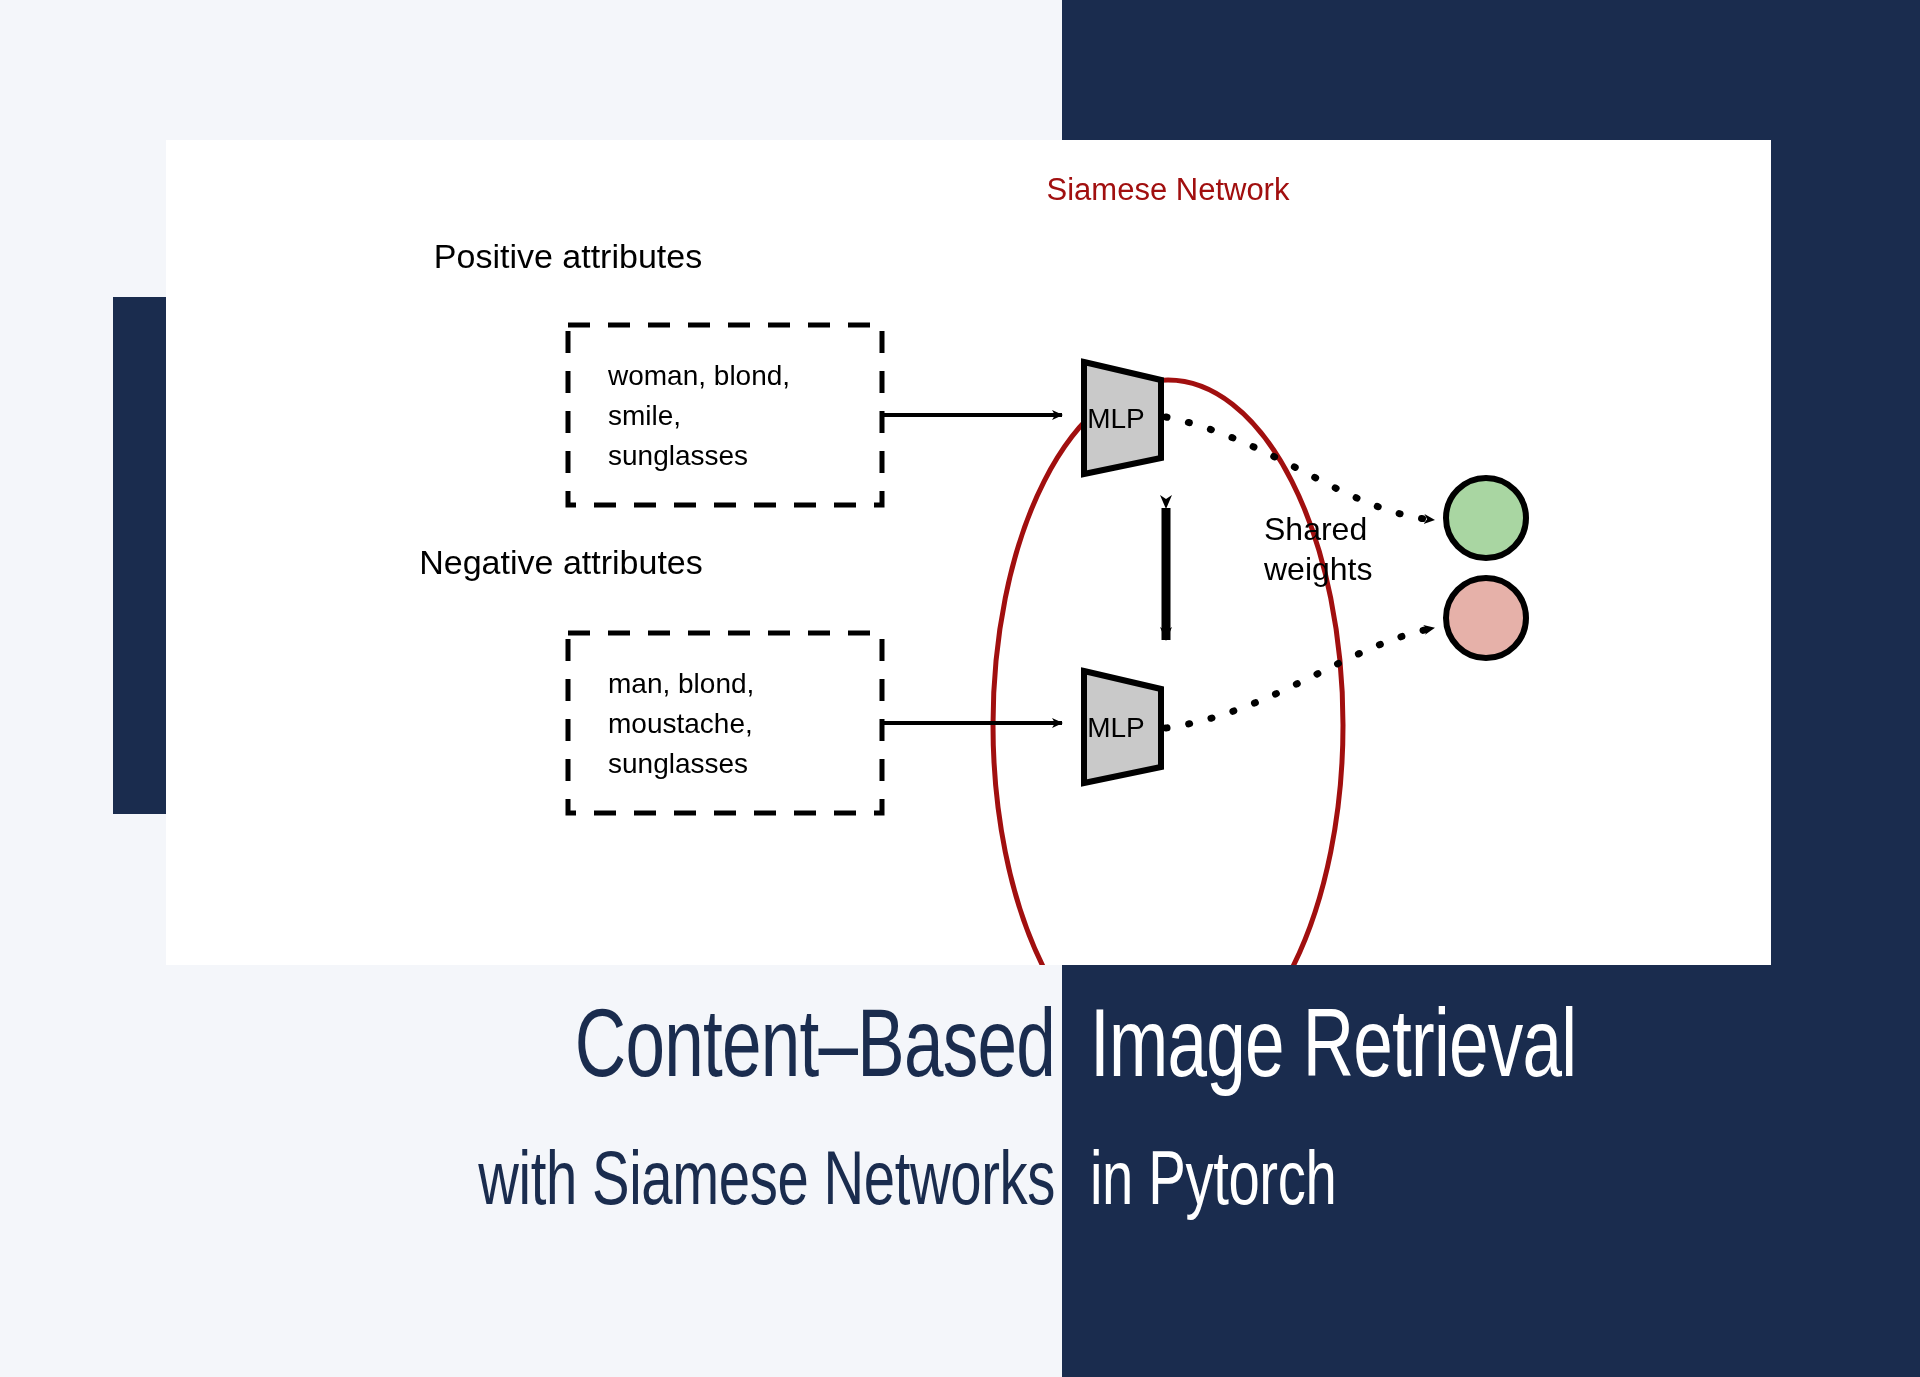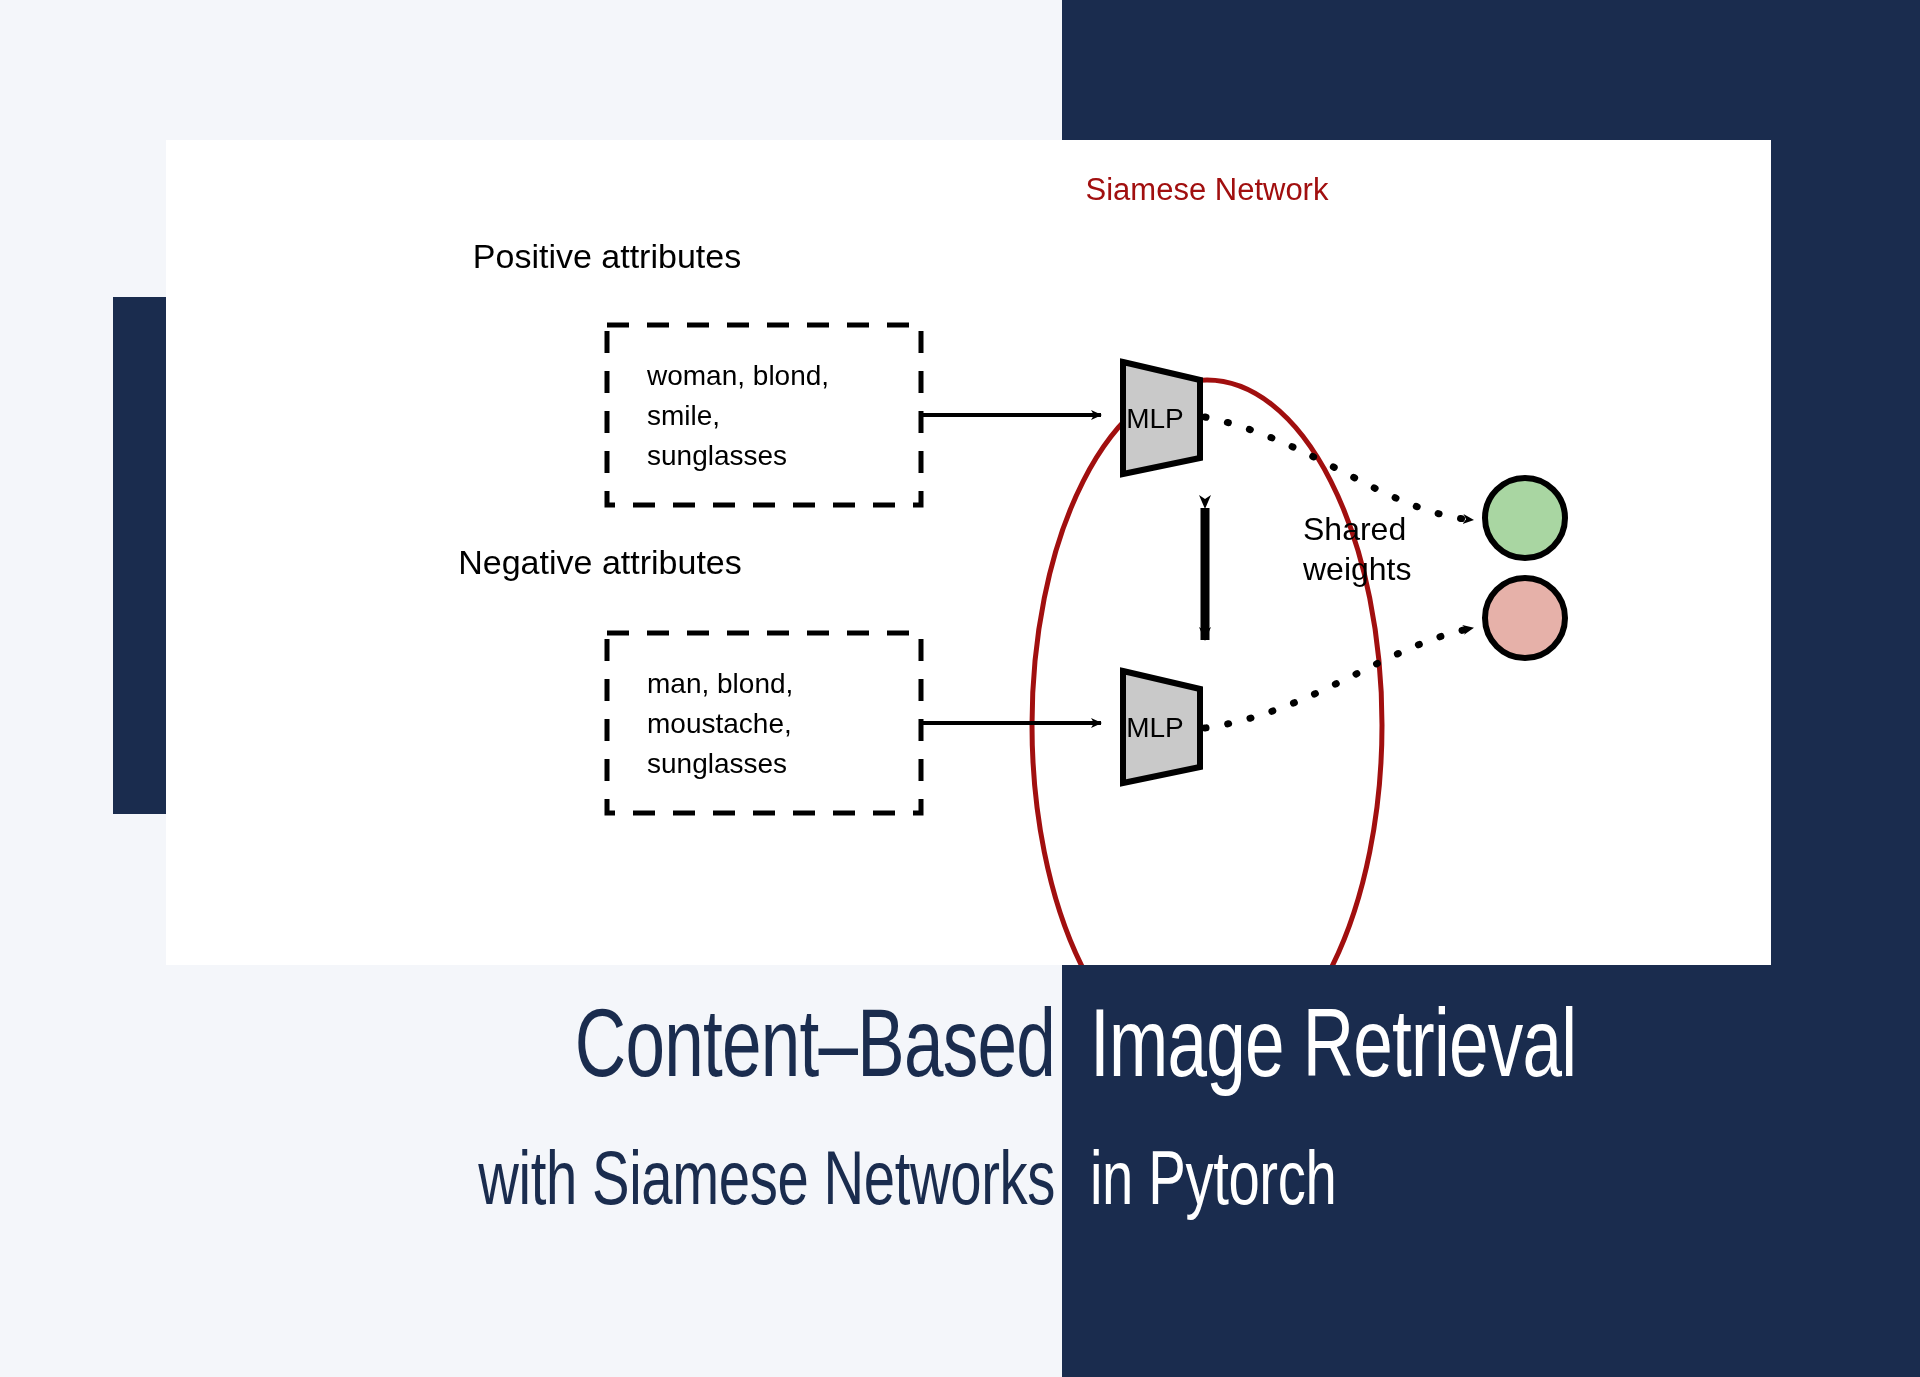--- a/index.html
+++ b/index.html
@@ -27,21 +27,21 @@
     background:#1a2c4e;
   }
 
   
   .card{
     position:absolute;left:166px;top:140px;width:1605px;height:825px;
     background:#ffffff;
   }
 
   .diagram{
-    position:absolute;left:0;top:0;width:1605px;height:825px;margin-left:39px;
+    position:absolute;left:0;top:0;width:1605px;height:825px;
   }
   .diagram svg{display:block;}
 
   
   .title-left{
     position:absolute;left:0px;top:995px;width:1055px;
     text-align:right;
     color:#1d3154;
     font-family:"Liberation Sans", sans-serif;
     font-size:96px;

